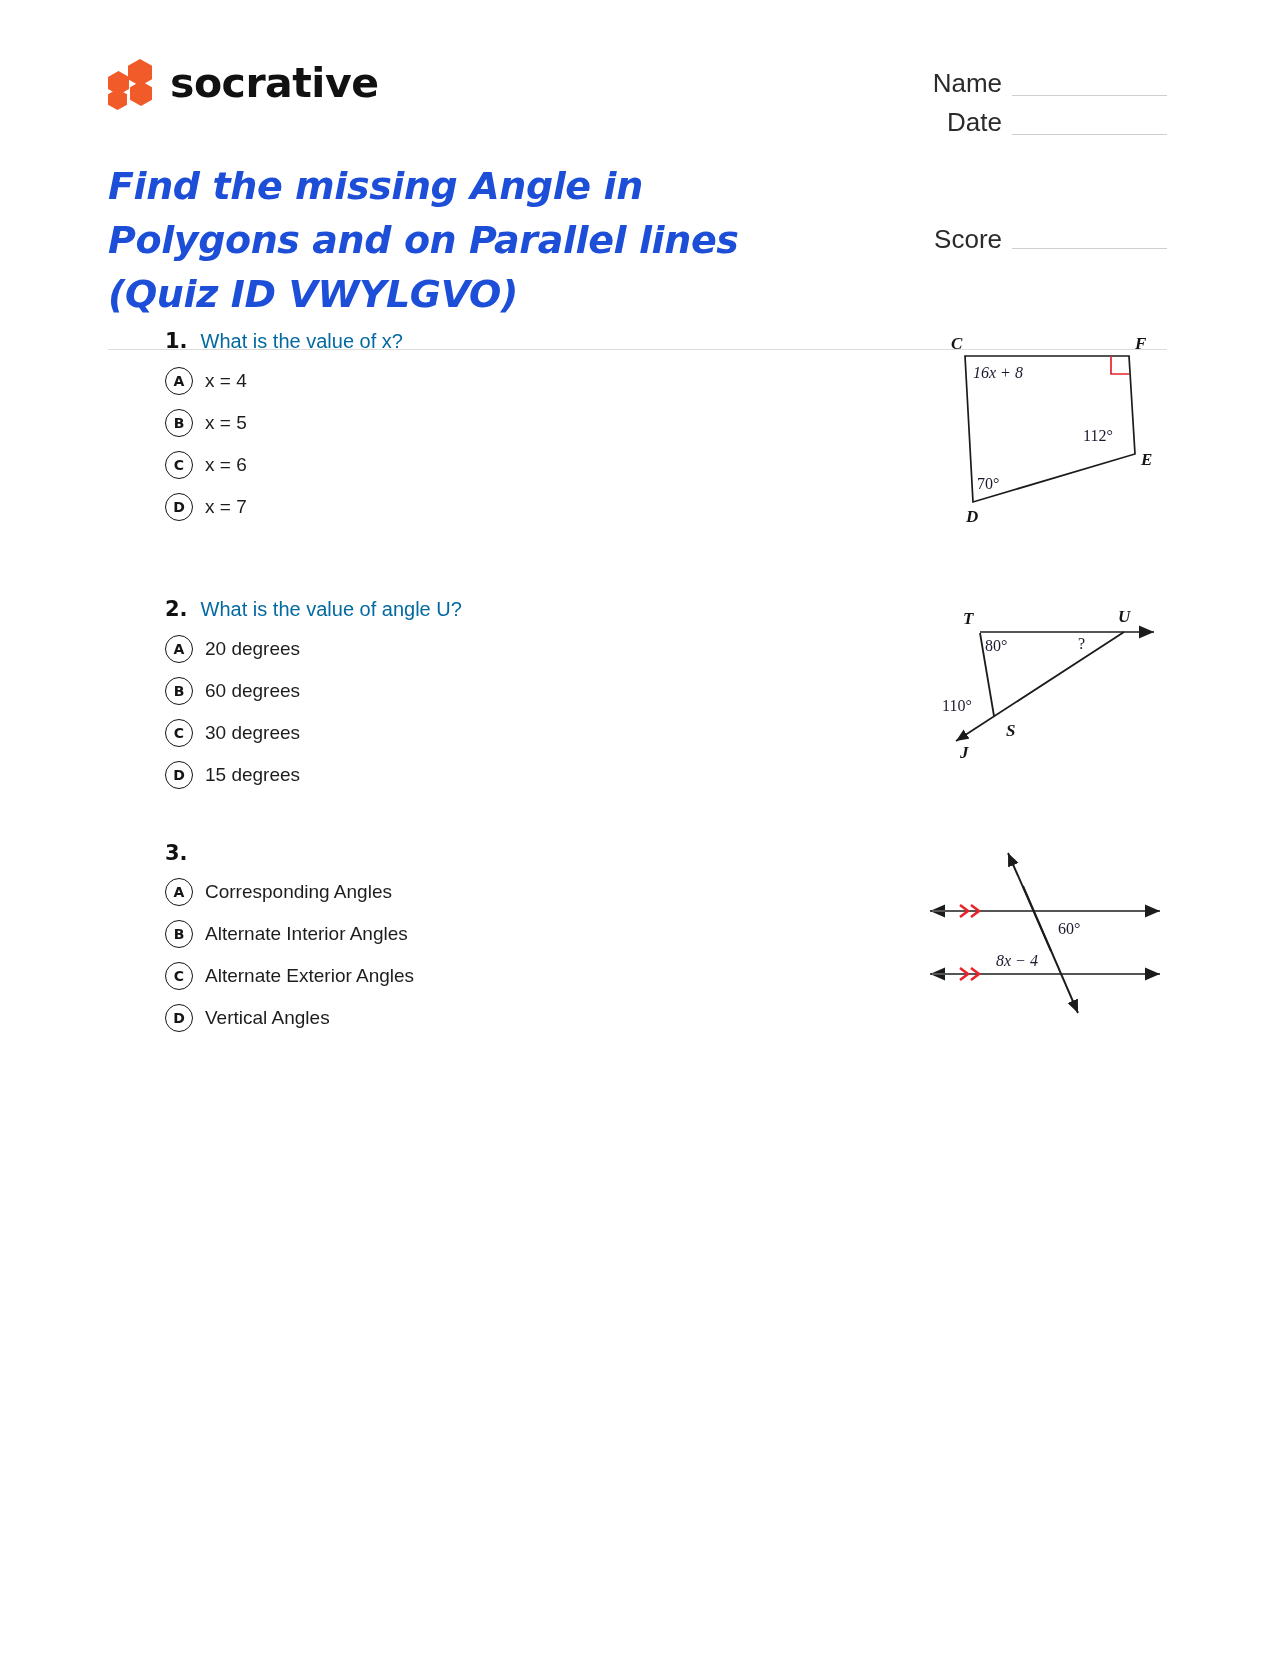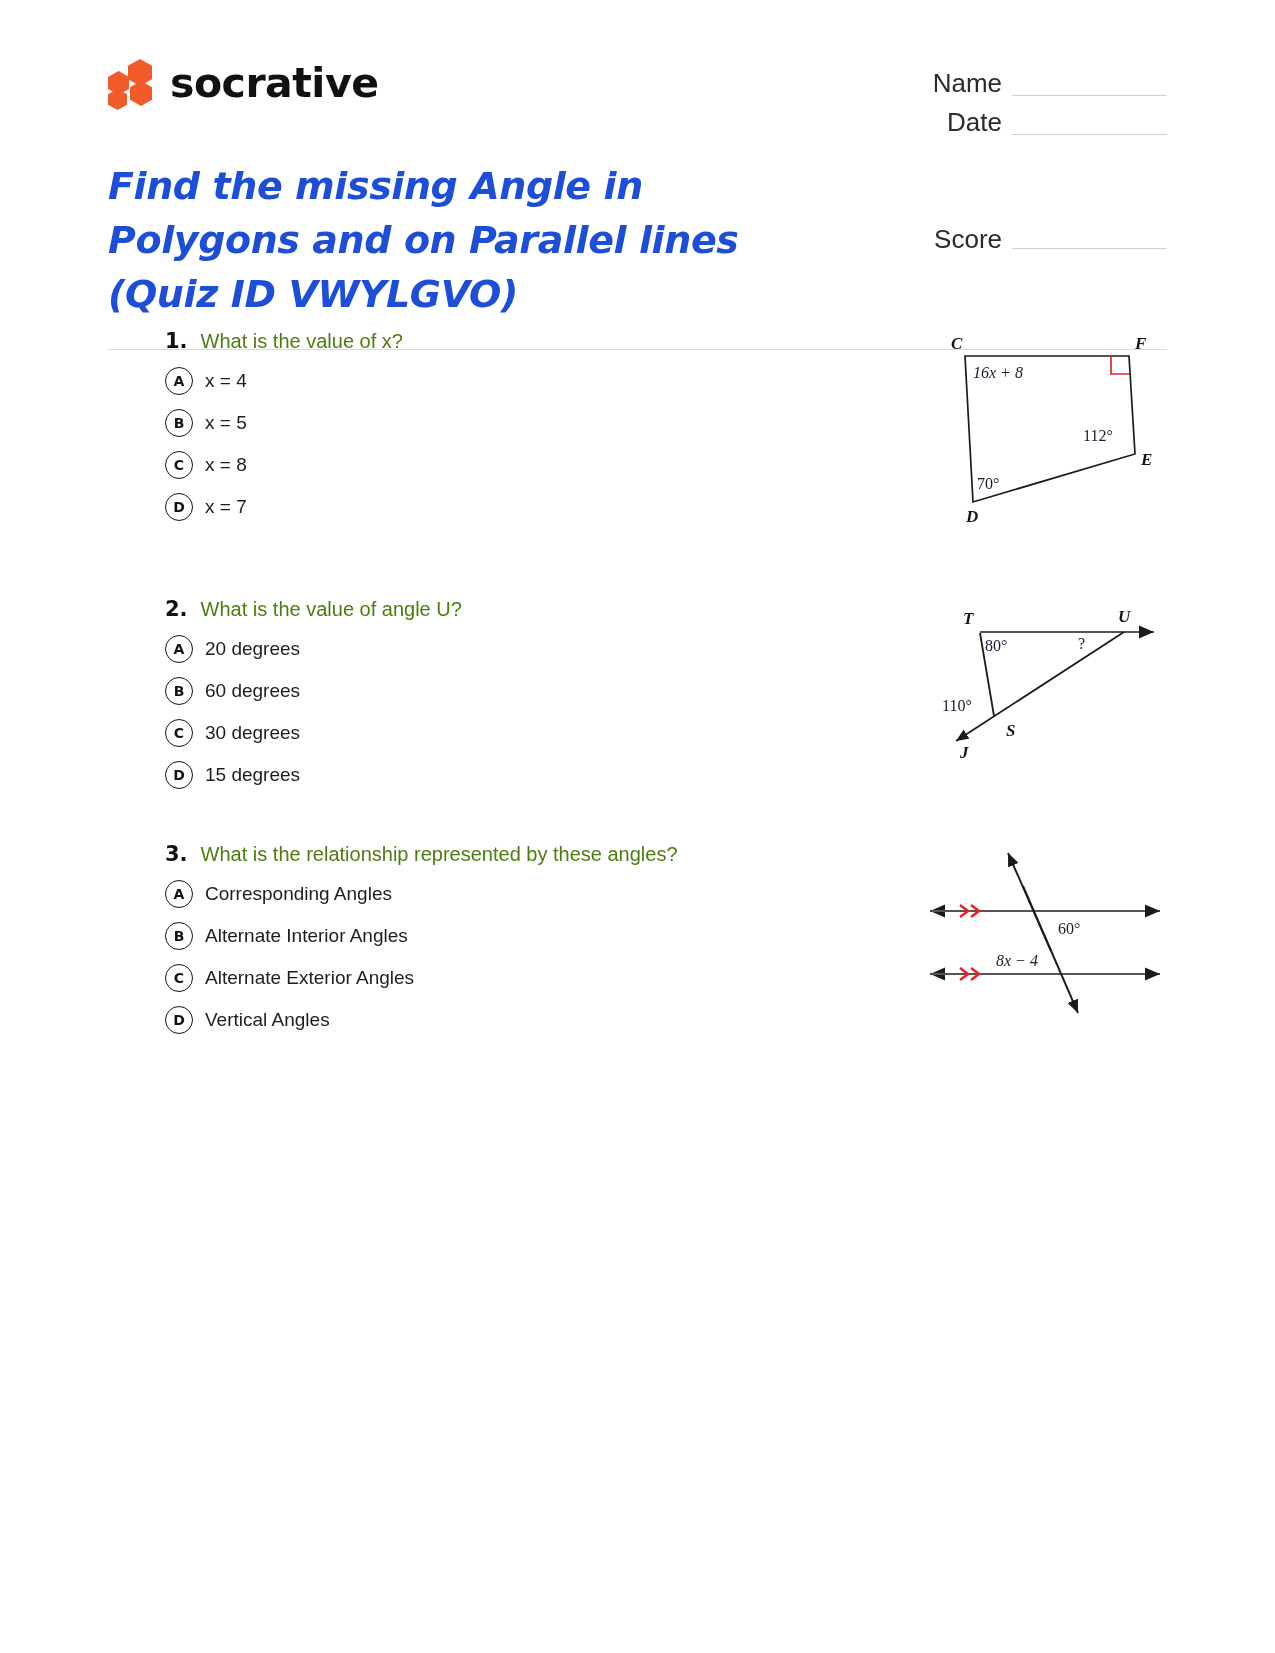--- a/index.html
+++ b/index.html
@@ -140,21 +140,21 @@
   }
   .q-num {
     font-family: "DejaVu Sans", sans-serif;
     font-size: 21px;
     font-weight: 700;
     color: #111;
     min-width: 22px;
   }
   .q-text {
     font-size: 20px;
-    color: #4d7c0f;
+    color: #0369a1;
     line-height: 1.3;
   }
   .choices {
     margin-top: 11px;
     margin-left: 57px;
   }
   .choice {
     display: flex;
     align-items: center;
     gap: 12px;
@@ -262,21 +262,21 @@
         <div class="choice">
           <span class="bubble">A</span>
           <span class="choice-text">x = 4</span>
         </div>
         <div class="choice">
           <span class="bubble">B</span>
           <span class="choice-text">x = 5</span>
         </div>
         <div class="choice">
           <span class="bubble">C</span>
-          <span class="choice-text">x = 8</span>
+          <span class="choice-text">x = 6</span>
         </div>
         <div class="choice">
           <span class="bubble">D</span>
           <span class="choice-text">x = 7</span>
         </div>
       </div>
 
       <div class="figure fig1">
         <svg width="240" height="220" viewBox="0 0 240 220" xmlns="http://www.w3.org/2000/svg">
 
@@ -342,21 +342,20 @@
           <text class="mval" x="67" y="45">80°</text>
           <text class="mval" x="24" y="105">110°</text>
           <text class="mval" x="160" y="43">?</text>
         </svg>
       </div>
     </div>
 
     <div class="question-block" style="min-height:230px;">
       <div class="q-head">
         <span class="q-num">3.</span>
-        <span class="q-text">What is the relationship represented by these angles?</span>
       </div>
       <div class="choices">
         <div class="choice">
           <span class="bubble">A</span>
           <span class="choice-text">Corresponding Angles</span>
         </div>
         <div class="choice">
           <span class="bubble">B</span>
           <span class="choice-text">Alternate Interior Angles</span>
         </div>

